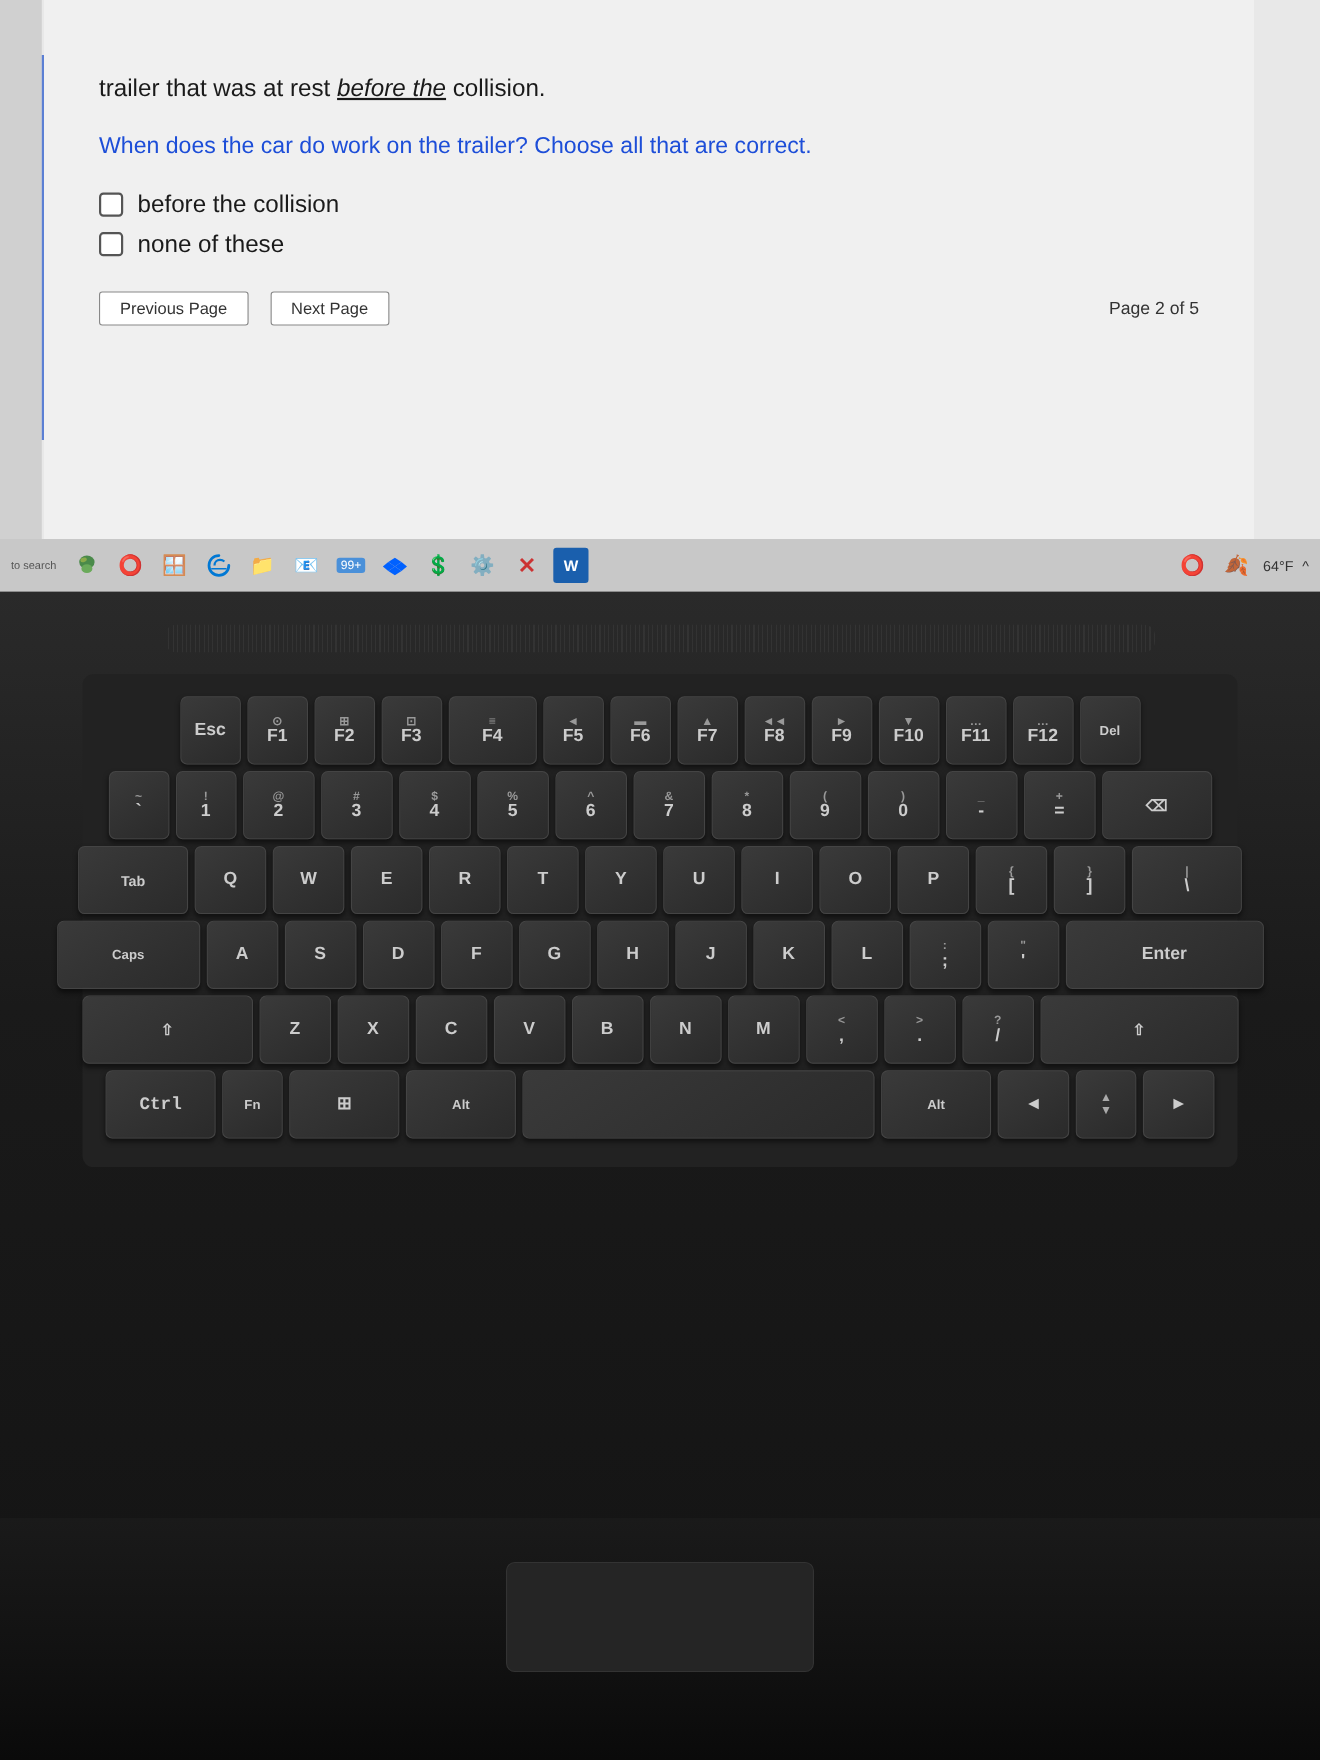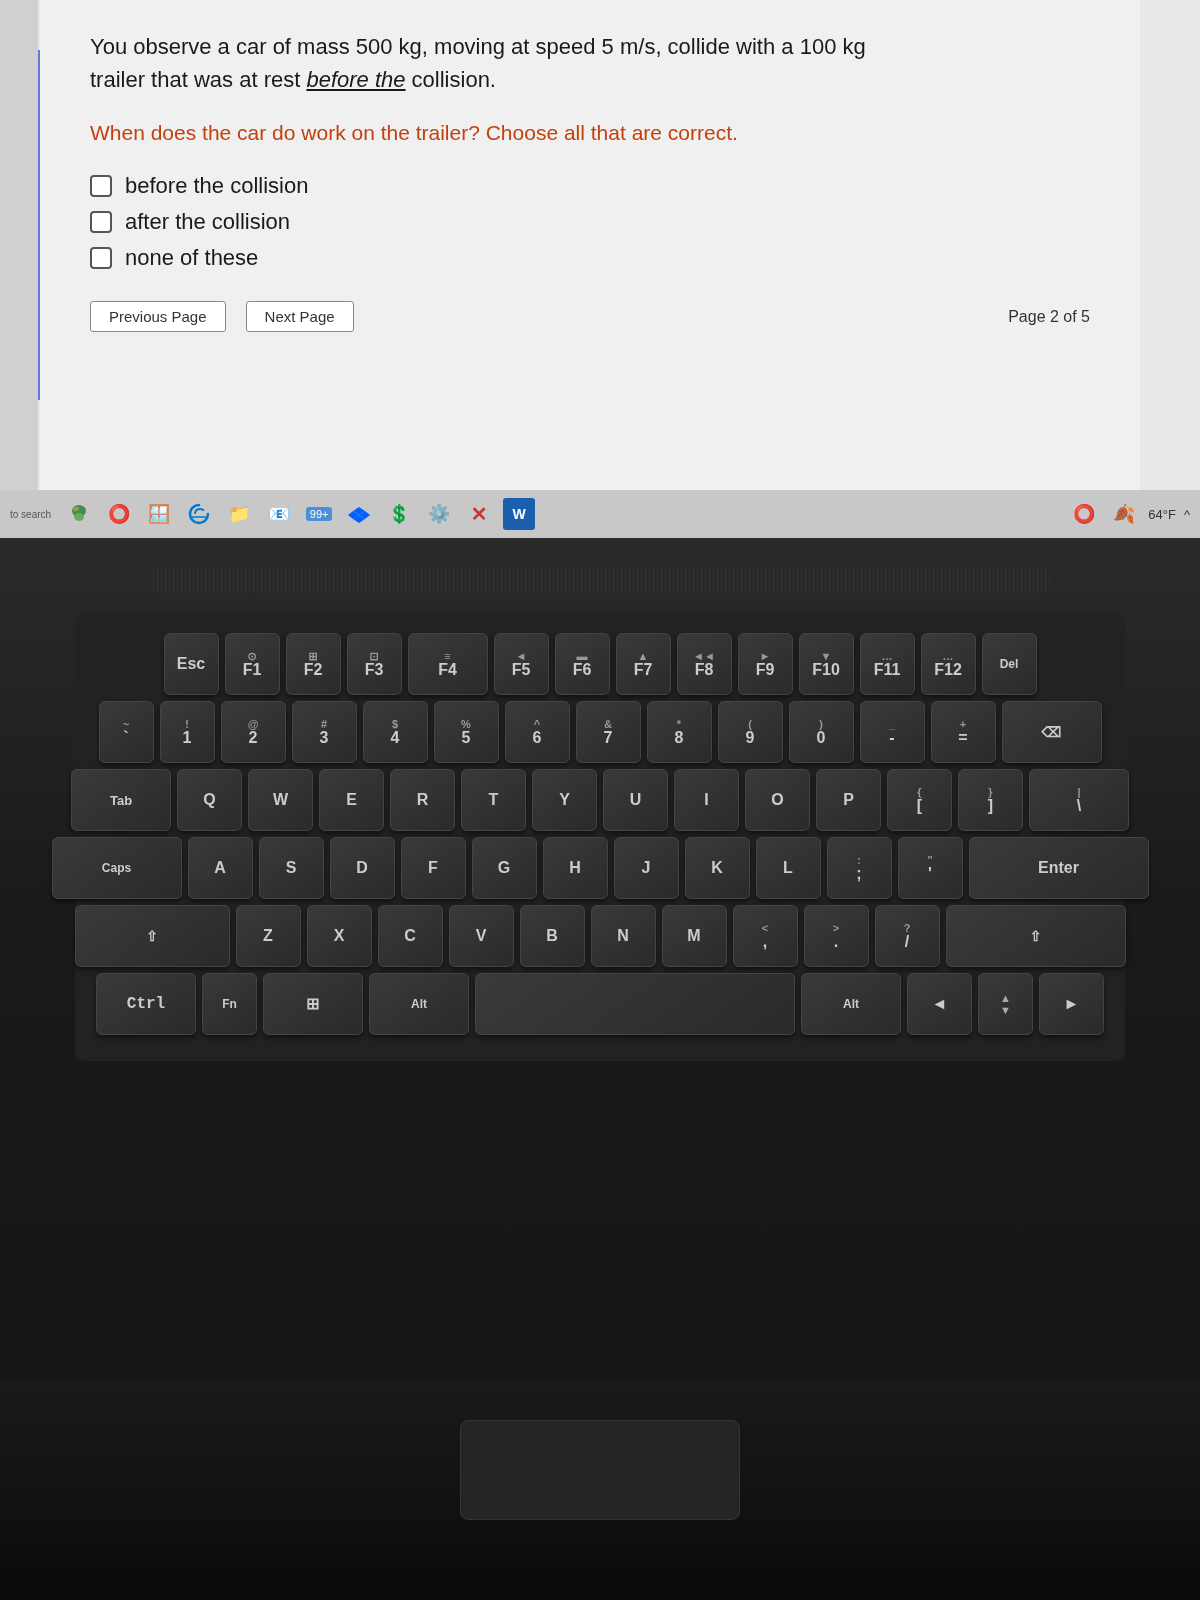--- a/index.html
+++ b/index.html
@@ -61,21 +61,21 @@
     }
 
     .question-text em {
       font-style: italic;
       text-decoration: underline;
     }
 
     .sub-question {
       font-size: 21px;
       font-weight: 400;
-      color: #c2410c;
+      color: #1d4ed8;
       margin-bottom: 28px;
     }
 
     .choices-container {
       display: flex;
       flex-direction: column;
       gap: 10px;
       margin-bottom: 30px;
     }
 
@@ -281,34 +281,30 @@
   </style>
 </head>
 <body>
 
 <div class="screen-area">
   <div class="left-accent"></div>
   <div class="left-blue-bar"></div>
 
   <div class="content-panel">
     <div class="question-text">
-      <span>You observe a car of mass 500 kg, moving at speed 5 m/s, collide with a 100 kg</span><br>
+      <br>
       <span>trailer that was at rest <em>before the</em> collision.</span>
     </div>
 
     <div class="sub-question">When does the car do work on the trailer? Choose all that are correct.</div>
 
     <div class="choices-container">
       <div class="choice-item">
         <div class="choice-checkbox"></div>
         <span class="choice-label">before the collision</span>
-      </div>
-      <div class="choice-item">
-        <div class="choice-checkbox"></div>
-        <span class="choice-label">after the collision</span>
       </div>
       <div class="choice-item">
         <div class="choice-checkbox"></div>
         <span class="choice-label">none of these</span>
       </div>
     </div>
 
     <div class="nav-footer">
       <div class="nav-buttons">
         <button class="nav-btn">Previous Page</button>

